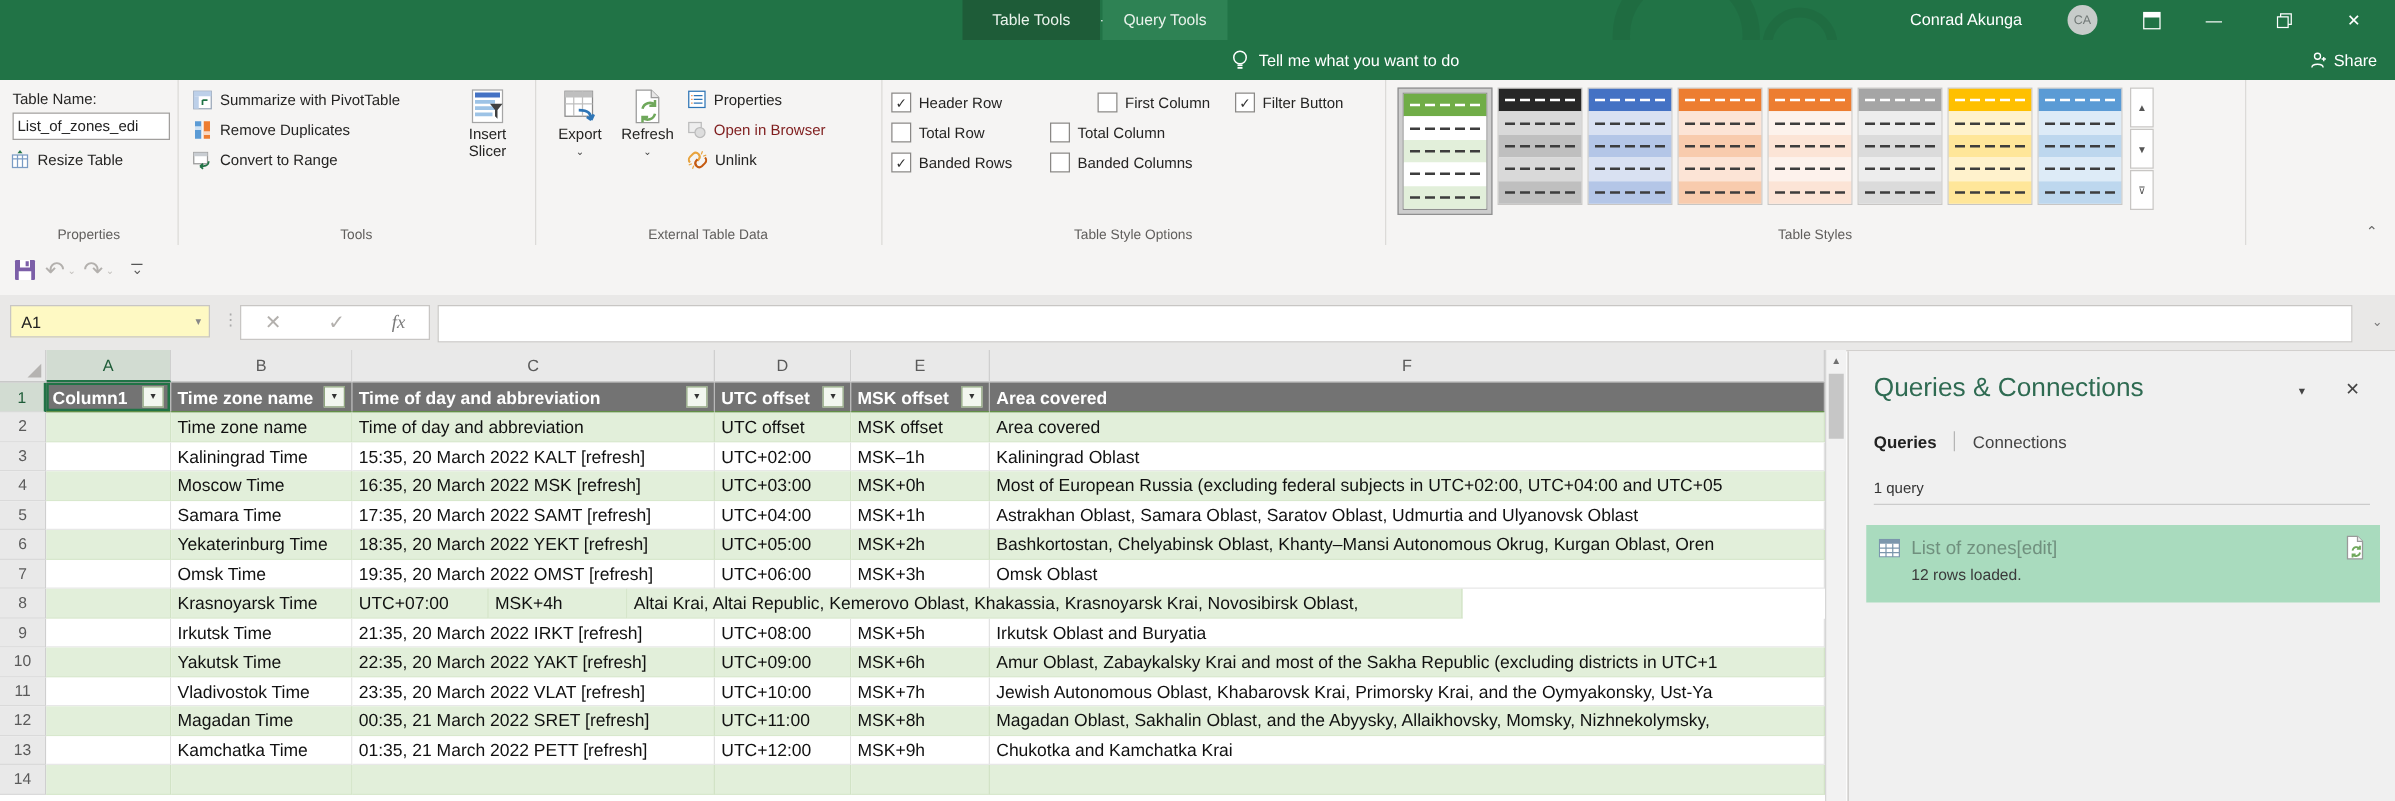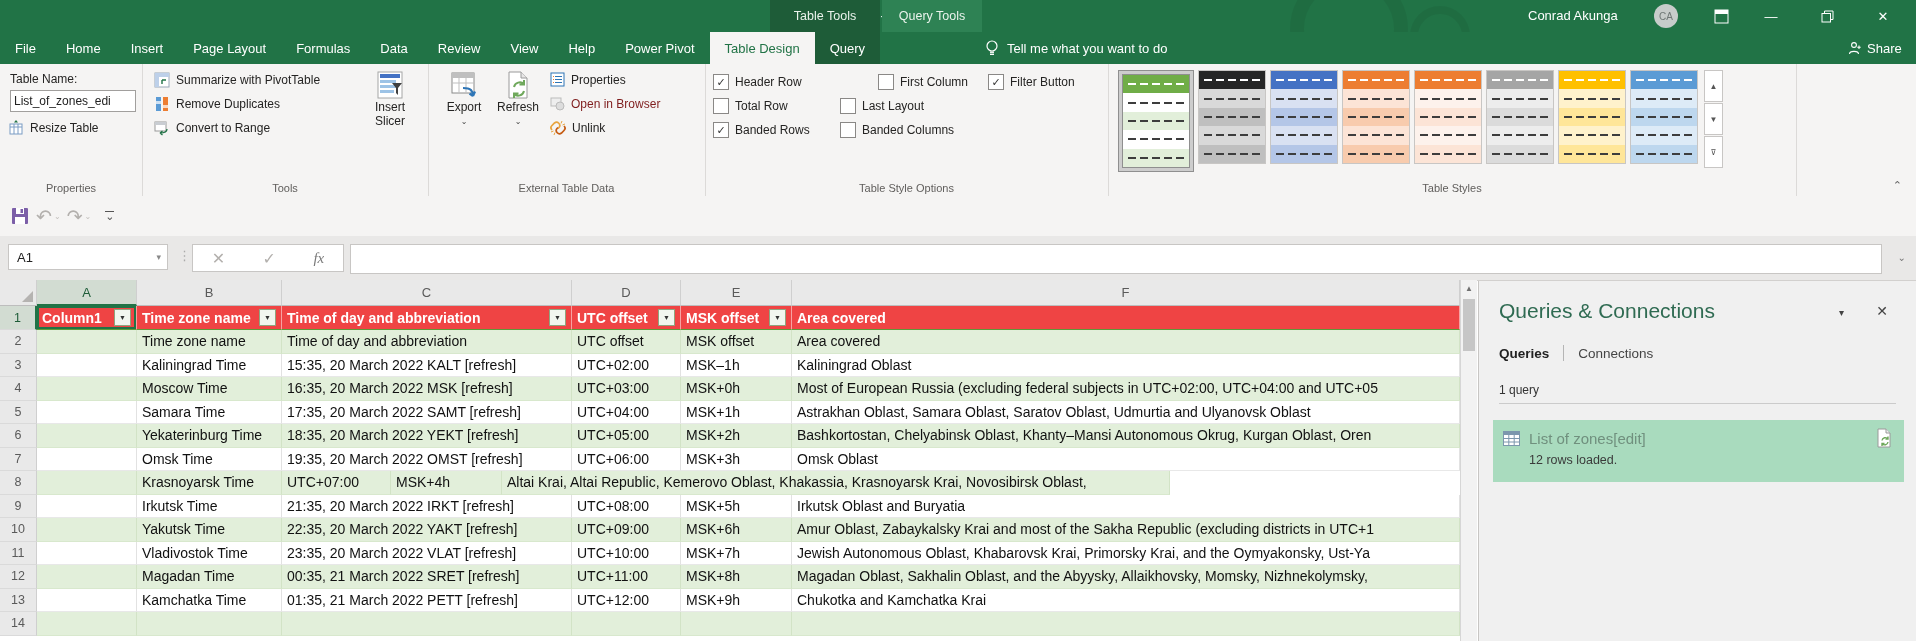--- a/index.html
+++ b/index.html
@@ -48,42 +48,42 @@
   .collapse{position:absolute;right:14px;bottom:4px;font-size:11px;color:#666;}
 
   
   .qat{position:absolute;top:196px;left:0;right:0;height:40px;background:#F5F4F3;display:flex;align-items:center;gap:6px;padding-left:10px;box-sizing:border-box;}
   .qbtn{display:flex;align-items:center;color:#B3B0AD;font-size:19px;gap:2px;}
   .qbtn .dd{font-size:8px;color:#C3C0BD;}
   .qat-custom{font-size:11px;color:#555;border-top:1px solid #555;line-height:9px;margin-left:8px;}
 
   
   .fbar{position:absolute;top:236px;left:0;right:0;height:44px;background:#E9E8E7;border-bottom:1px solid #D2D0CE;}
-  .namebox{position:absolute;left:8px;top:8px;width:160px;height:26px;background:#ffffff;border:1px solid #C8C6C4;display:flex;align-items:center;font-size:13px;color:#222;padding-left:8px;box-sizing:border-box;}
+  .namebox{position:absolute;left:8px;top:8px;width:160px;height:26px;background:#fef9c3;border:1px solid #C8C6C4;display:flex;align-items:center;font-size:13px;color:#222;padding-left:8px;box-sizing:border-box;}
   .namebox .dd{margin-left:auto;margin-right:6px;font-size:9px;color:#888;}
   .fdots{position:absolute;left:178px;top:12px;color:#aaa;font-size:13px;letter-spacing:0;}
   .fbtns{position:absolute;left:192px;top:8px;width:150px;height:26px;background:#fff;border:1px solid #C8C6C4;display:flex;align-items:center;justify-content:space-around;color:#B3B0AD;}
   .fx{font-family:"Liberation Serif",serif;font-style:italic;font-size:15px;color:#7a7a7a;}
   .finput{position:absolute;left:350px;top:8px;right:34px;height:26px;background:#fff;border:1px solid #C8C6C4;font-size:13px;}
   .fexp{position:absolute;right:10px;top:16px;font-size:10px;color:#777;}
 
   
   .sheet{position:absolute;top:280px;left:0;width:1460px;bottom:0;overflow:hidden;background:#fff;}
   .chrow{display:flex;height:26px;}
   .ch{box-sizing:border-box;background:#E9E9E9;border-right:1px solid #CFCFCF;border-bottom:1px solid #BDBDBD;font-size:13px;color:#5A5A5A;display:flex;align-items:center;justify-content:center;}
   .ch.hl{background:#D2DCD2;color:#1E5C38;border-bottom:2px solid #217346;}
   .corner{width:37px;position:relative;}
   .corner:after{content:"";position:absolute;right:3px;bottom:3px;border-left:11px solid transparent;border-bottom:11px solid #B5B3B1;}
   .grow{display:flex;height:23.5px;}
   .grow.thead{height:24px;}
   .rh{box-sizing:border-box;width:37px;flex:none;background:#E9E9E9;border-right:1px solid #CFCFCF;border-bottom:1px solid #DADADA;font-size:12.5px;color:#5A5A5A;display:flex;align-items:center;justify-content:center;}
   .rh.hl{background:#D2DCD2;color:#1E5C38;border-right:2px solid #217346;}
   .cell{box-sizing:border-box;font-size:14px;color:#111;padding:0 5px;display:flex;align-items:center;white-space:nowrap;overflow:hidden;border-right:1px solid #E2E2E2;border-bottom:1px solid #E8E8E8;background:#fff;}
   .grow.band .cell{background:#E2EFDA;border-right:1px solid #d2e3c6;border-bottom:1px solid #d8e8cd;}
-  .grow.thead .cell{background:#ef4444;color:#fff;font-weight:bold;border-right:1px solid rgba(255,255,255,.5);border-bottom:1px solid #5E9A39;}
+  .grow.thead .cell{background:#737373;color:#fff;font-weight:bold;border-right:1px solid rgba(255,255,255,.5);border-bottom:1px solid #5E9A39;}
   .cell .sp{flex:1;}
   .fbtn{width:15px;height:15px;background:#F2F6EF;border:1px solid #8FA57F;color:#333;font-size:7px;display:flex;align-items:center;justify-content:center;flex:none;margin-left:4px;}
   .cell.sel{box-shadow:inset 0 0 0 2px #217346;}
 
   
   .vscroll{position:absolute;top:280px;left:1460px;width:17px;bottom:0;background:#F2F2F2;border-left:1px solid #D6D6D6;box-sizing:border-box;}
   .varrow{height:17px;display:flex;align-items:center;justify-content:center;font-size:8px;color:#707070;}
   .vthumb{position:absolute;top:19px;left:2px;right:2px;height:52px;background:#C6C6C6;}
 
   
@@ -126,34 +126,20 @@
     <div class="winbtn" style="left:1806px;">
       <svg width="13" height="13" viewBox="0 0 13 13">
           <rect x="1" y="3.5" width="8.5" height="8.5" fill="none" stroke="#fff"></rect>
           <path d="M3.5 3.5 L3.5 1 L12 1 L12 9.5 L9.5 9.5" fill="none" stroke="#fff"></path>
         </svg>
     </div>
     <div class="winbtn" style="left:1862px;">✕</div>
   </div>
 
   <div class="tabrow">
-    <div class="tabs" id="ribbon-tabs" style="display:flex;">
-        <div class="rtab">File</div>
-        <div class="rtab">Home</div>
-        <div class="rtab">Insert</div>
-        <div class="rtab">Page Layout</div>
-        <div class="rtab">Formulas</div>
-        <div class="rtab">Data</div>
-        <div class="rtab">Review</div>
-        <div class="rtab">View</div>
-        <div class="rtab">Help</div>
-        <div class="rtab">Power Pivot</div>
-        <div class="rtab active">Table Design</div>
-        <div class="rtab dark">Query</div>
-      </div>
     <div class="tellme">
       <svg width="14" height="17" viewBox="0 0 14 17">
           <circle cx="7" cy="6" r="5" fill="none" stroke="#fff" stroke-width="1.2"></circle>
           <rect x="5" y="11.5" width="4" height="1.4" fill="#fff"></rect>
           <rect x="5" y="13.6" width="4" height="1.4" fill="#fff"></rect>
         </svg>
       <span>Tell me what you want to do</span>
     </div>
     <div class="share">
       <svg width="14" height="14" viewBox="0 0 14 14">
@@ -282,21 +268,21 @@
           <div class="chk" style="left: 8px; top: 58px;">
             <span class="box">✓</span>
             <span>Banded Rows</span>
           </div>
           <div class="chk" style="left: 135px; top: 10px; padding-left: 38px;">
             <span class="box"></span>
             <span>First Column</span>
           </div>
           <div class="chk" style="left: 135px; top: 34px;">
             <span class="box"></span>
-            <span>Last Layout</span>
+            <span>Total Column</span>
           </div>
           <div class="chk" style="left: 135px; top: 58px;">
             <span class="box"></span>
             <span>Banded Columns</span>
           </div>
           <div class="chk" style="left: 283px; top: 10px;">
             <span class="box">✓</span>
             <span>Filter Button</span>
           </div>
         </div>

